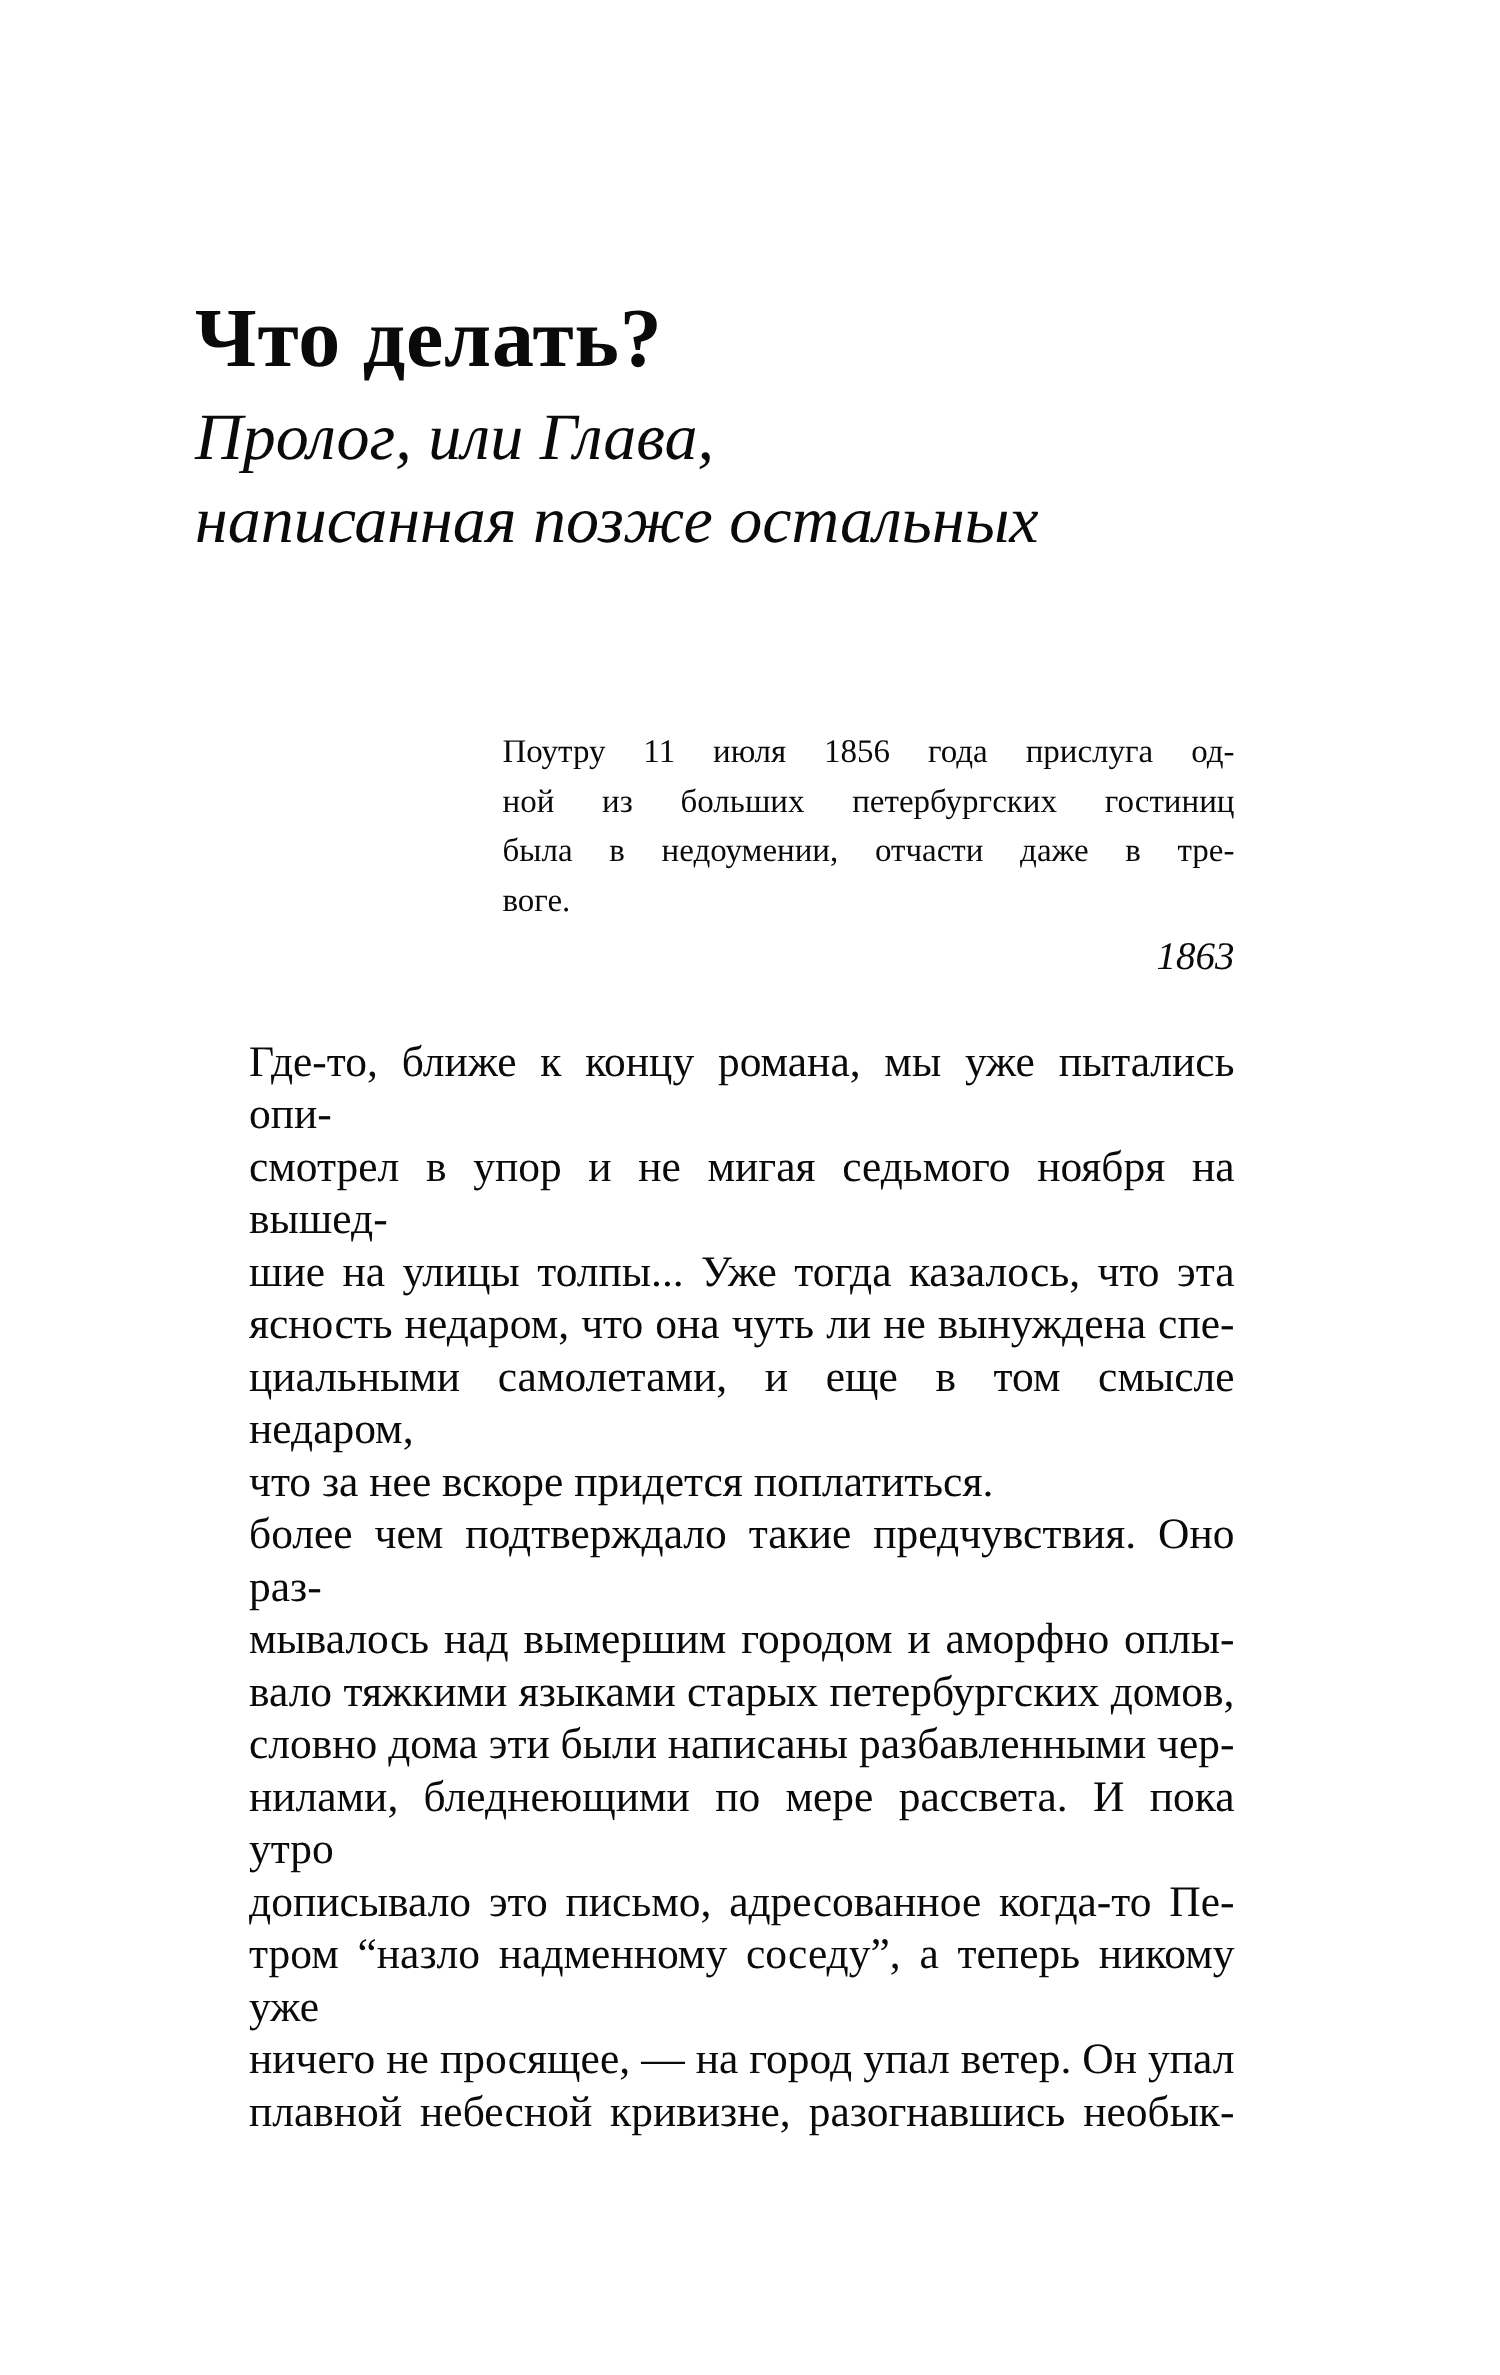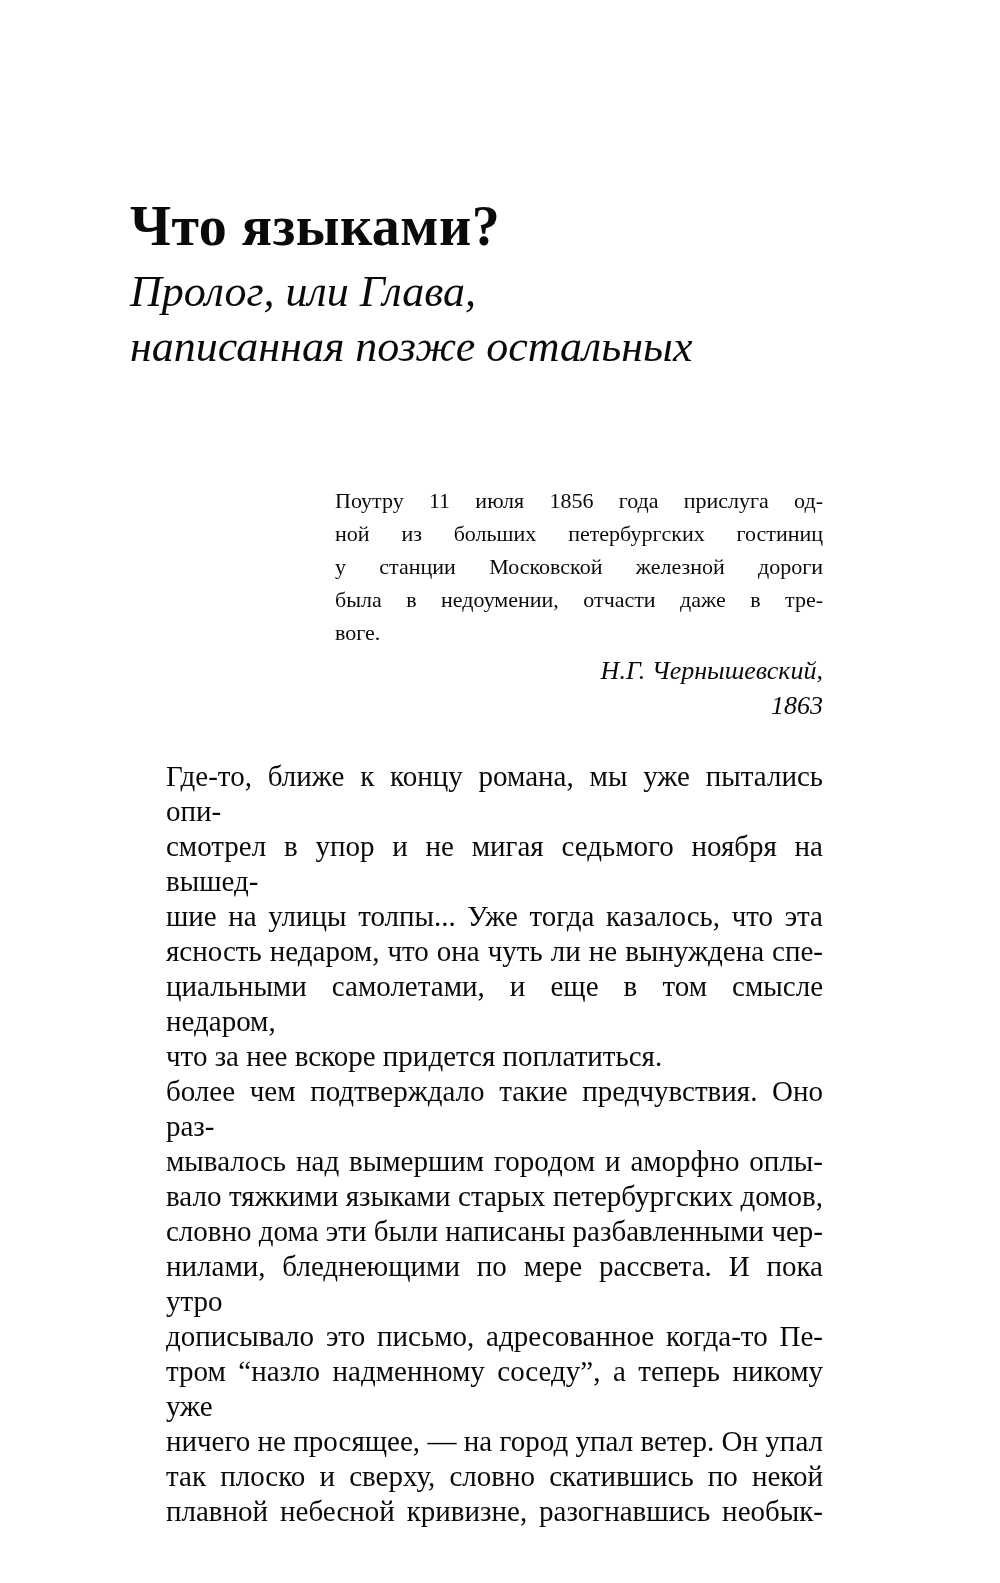--- a/index.html
+++ b/index.html
@@ -69,37 +69,35 @@
   }
   .attr-line {
     text-align: right;
   }
 </style>
 </head>
 <body>
 
 <div class="page">
 
-  <h1 class="chapter-title">Что языками?</h1>
+  <h1 class="chapter-title">Что делать?</h1>
 
   <div class="chapter-subtitle">
     <div>Пролог, или Глава,</div>
     <div>написанная позже остальных</div>
   </div>
 
   <div class="epigraph">
     <div class="line">Поутру 11 июля 1856 года прислуга од-</div>
     <div class="line">ной из больших петербургских гостиниц</div>
-    <div class="line">у станции Московской железной дороги</div>
     <div class="line">была в недоумении, отчасти даже в тре-</div>
     <div class="line last">воге.</div>
   </div>
 
   <div class="epigraph-attribution">
-    <div class="attr-line">Н.Г. Чернышевский,</div>
     <div class="attr-line">1863</div>
   </div>
 
   <div class="body-text">
 
     <div class="paragraph">
       <div class="line">Где-то, ближе к концу романа, мы уже пытались опи-</div>
       <div class="line">смотрел в упор и не мигая седьмого ноября на вышед-</div>
       <div class="line">шие на улицы толпы... Уже тогда казалось, что эта</div>
       <div class="line">ясность недаром, что она чуть ли не вынуждена спе-</div>
@@ -109,18 +107,17 @@
 
     <div class="paragraph">
       <div class="line">более чем подтверждало такие предчувствия. Оно раз-</div>
       <div class="line">мывалось над вымершим городом и аморфно оплы-</div>
       <div class="line">вало тяжкими языками старых петербургских домов,</div>
       <div class="line">словно дома эти были написаны разбавленными чер-</div>
       <div class="line">нилами, бледнеющими по мере рассвета. И пока утро</div>
       <div class="line">дописывало это письмо, адресованное когда-то Пе-</div>
       <div class="line">тром “назло надменному соседу”, а теперь никому уже</div>
       <div class="line">ничего не просящее, — на город упал ветер. Он упал</div>
-      <div class="line">так плоско и сверху, словно скатившись по некой</div>
       <div class="line">плавной небесной кривизне, разогнавшись необык-</div>
     </div>
 
   </div>
 </div>
 
 </body></html>

